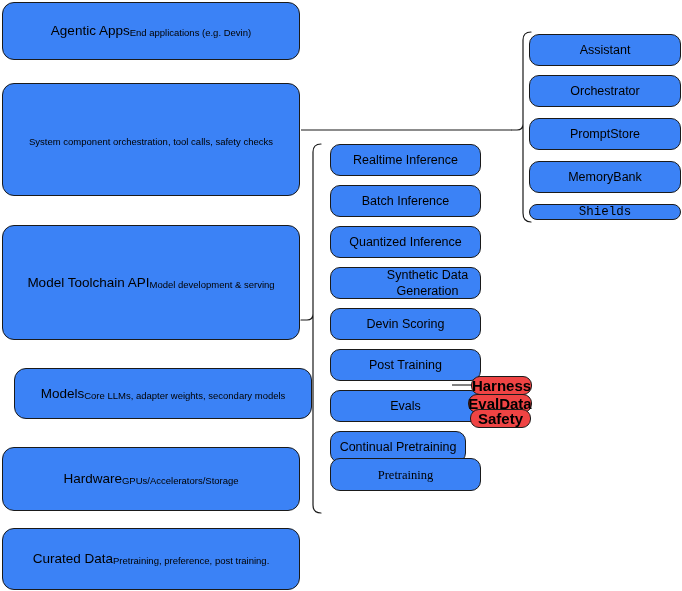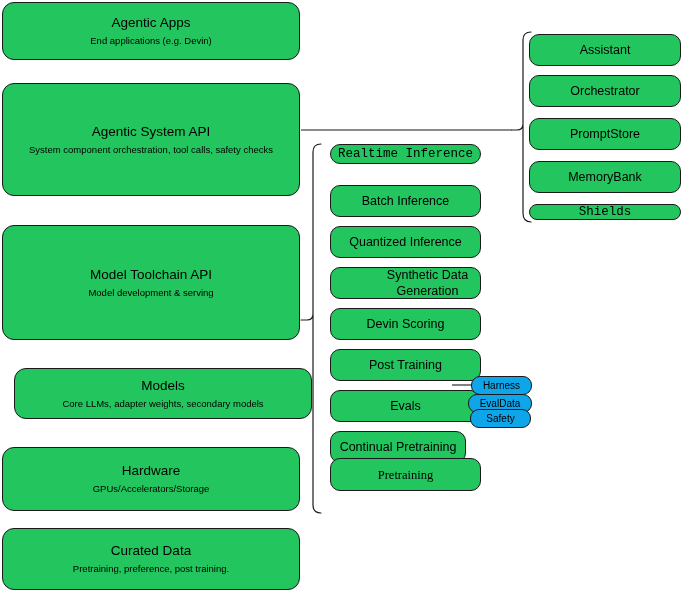--- a/index.html
+++ b/index.html
@@ -2,37 +2,37 @@
 <html><head>
 <meta charset="utf-8">
 <style>
   html,body{margin:0;padding:0;background:#ffffff;}
   body{width:682px;height:591px;position:relative;
        font-family:"Liberation Sans","DejaVu Sans",sans-serif;
        color:#000000;overflow:hidden;}
   #canvas{position:absolute;left:0;top:0;width:682px;height:591px;}
   svg.lines{position:absolute;left:0;top:0;width:682px;height:591px;overflow:visible;}
 
-  .node{position:absolute;box-sizing:border-box;background:#22c55e;
+  .node{position:absolute;box-sizing:border-box;background:#3b82f6;
         border:1px solid #1a1a1a;border-radius:12px;
-        display:flex;flex-direction:column;align-items:center;
+        display:flex;flex-direction:row;align-items:center;
         justify-content:center;text-align:center;}
   .node .title{font-size:13px;line-height:16px;color:#000;}
   .node .sub{font-size:9.5px;line-height:13px;color:#000;margin-top:3px;}
 
   .stack-node .title{font-size:13.5px;}
   .mid-node{border-radius:10px;}
   .mid-node .title{font-size:12.5px;}
   .right-node{border-radius:10px;}
   .right-node .title{font-size:12.5px;}
 
-  .pill{position:absolute;box-sizing:border-box;background:#0ea5e9;
+  .pill{position:absolute;box-sizing:border-box;background:#ef4444;
         border:1px solid #1a1a1a;border-radius:9px;
         display:flex;align-items:center;justify-content:center;
-        font-size:10px;line-height:12px;color:#000;}
+        font-size:15px;line-height:12px;color:#000;font-weight:bold;}
 </style>
 </head>
 <body>
 
 <div id="canvas">
 
   <svg class="lines" viewBox="0 0 682 591" width="682" height="591">
 
     <path d="M 301 130 L 512 130" fill="none" stroke="#1a1a1a" stroke-width="1.2"></path>
 
@@ -46,21 +46,20 @@
     <path d="M 452 403 L 470 403" fill="none" stroke="#1a1a1a" stroke-width="1.1"></path>
     <path d="M 452 418 L 473 418" fill="none" stroke="#1a1a1a" stroke-width="1.1"></path>
   </svg>
 
   <div class="node stack-node" style="left:2px;top:2px;width:298px;height:58px;">
     <div class="title">Agentic Apps</div>
     <div class="sub">End applications (e.g. Devin)</div>
   </div>
 
   <div class="node stack-node" style="left:2px;top:83px;width:298px;height:113px;">
-    <div class="title">Agentic System API</div>
     <div class="sub">System component orchestration, tool calls, safety checks</div>
   </div>
 
   <div class="node stack-node" style="left:2px;top:225px;width:298px;height:115px;">
     <div class="title">Model Toolchain API</div>
     <div class="sub">Model development &amp; serving</div>
   </div>
 
   <div class="node stack-node" style="left:14px;top:368px;width:298px;height:51px;">
     <div class="title">Models</div>
@@ -70,21 +69,21 @@
   <div class="node stack-node" style="left:2px;top:447px;width:298px;height:64px;">
     <div class="title">Hardware</div>
     <div class="sub">GPUs/Accelerators/Storage</div>
   </div>
 
   <div class="node stack-node" style="left:2px;top:528px;width:298px;height:62px;">
     <div class="title">Curated Data</div>
     <div class="sub">Pretraining, preference, post training.</div>
   </div>
 
-  <div class="node mid-node" style="left:330px;top:144px;width:151px;height:20px;font-family:Liberation Mono, monospace;">
+  <div class="node mid-node" style="left:330px;top:144px;width:151px;height:32px;">
     <div class="title">Realtime Inference</div>
   </div>
   <div class="node mid-node" style="left:330px;top:185px;width:151px;height:32px;">
     <div class="title">Batch Inference</div>
   </div>
   <div class="node mid-node" style="left:330px;top:226px;width:151px;height:32px;">
     <div class="title">Quantized Inference</div>
   </div>
   <div class="node mid-node" style="left:330px;top:267px;width:151px;height:32px;padding-left:44px;">
     <div class="title">Synthetic Data Generation</div>

